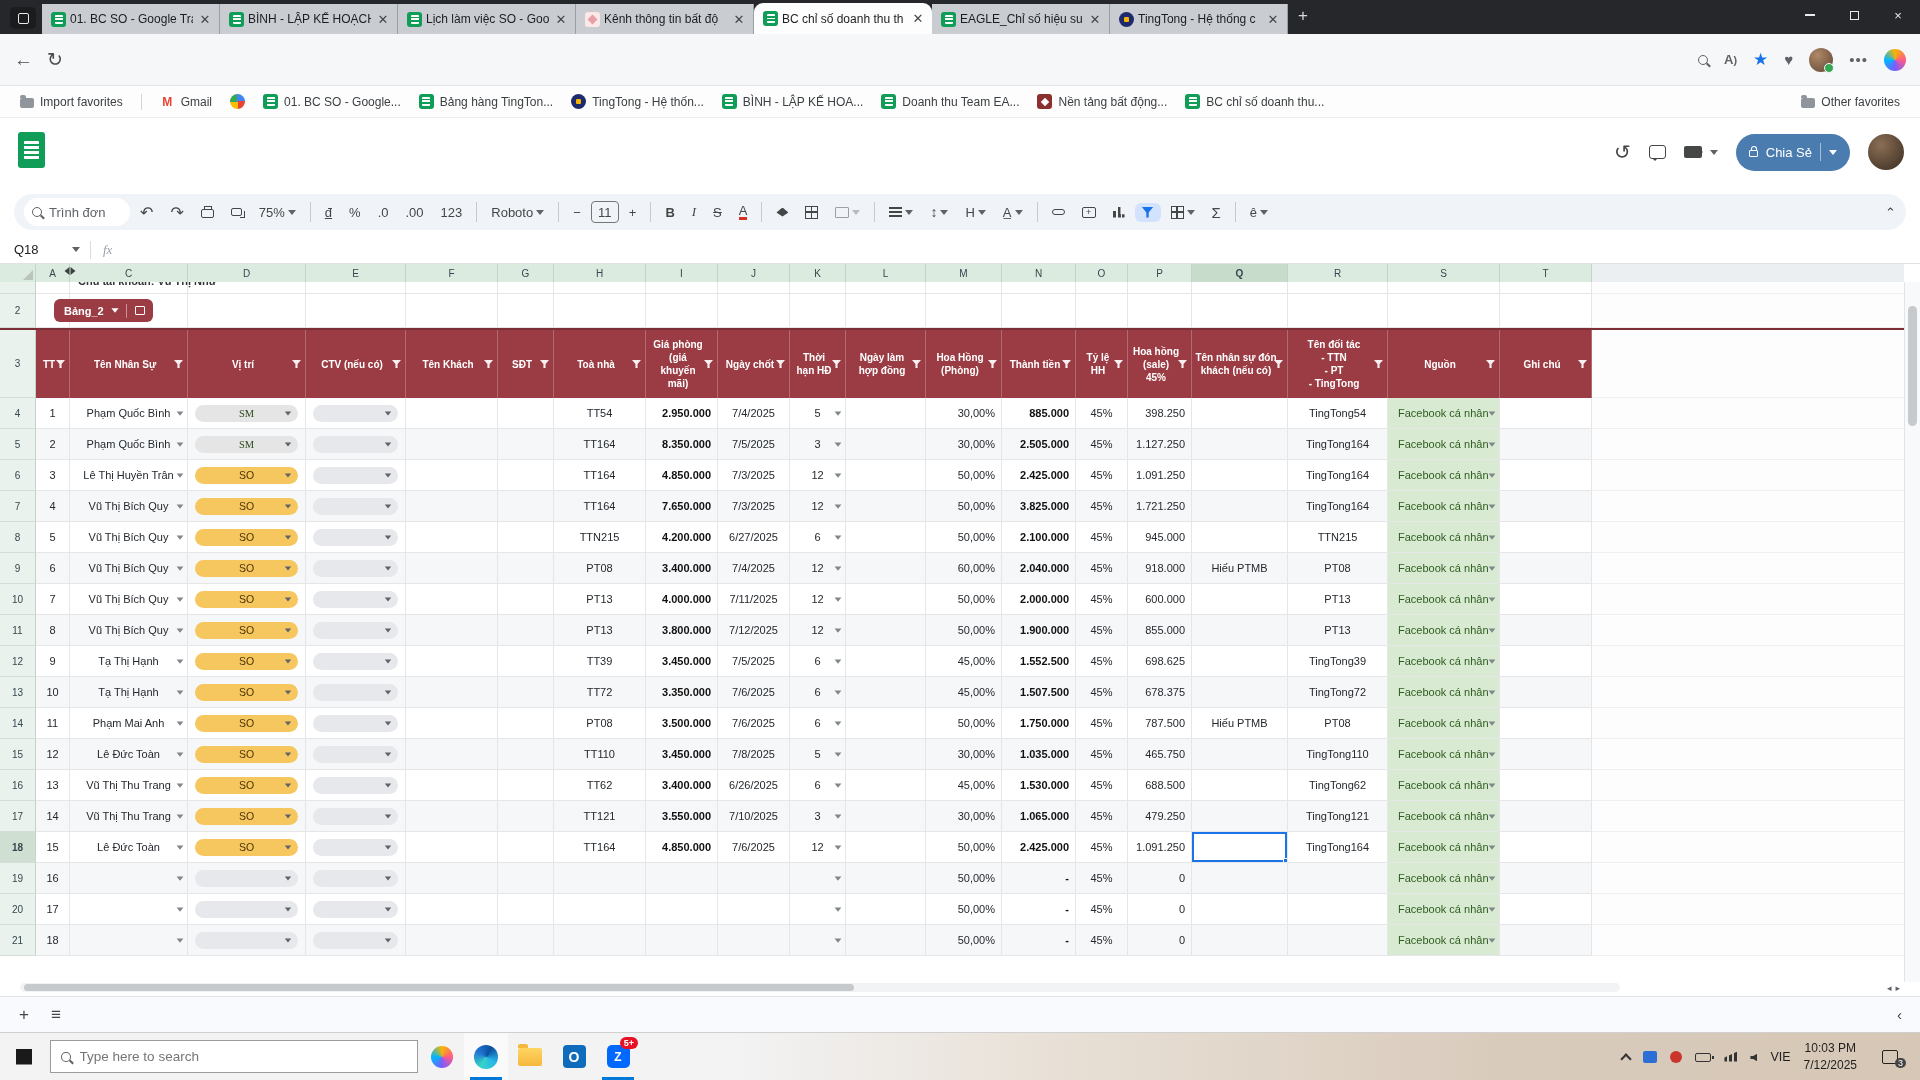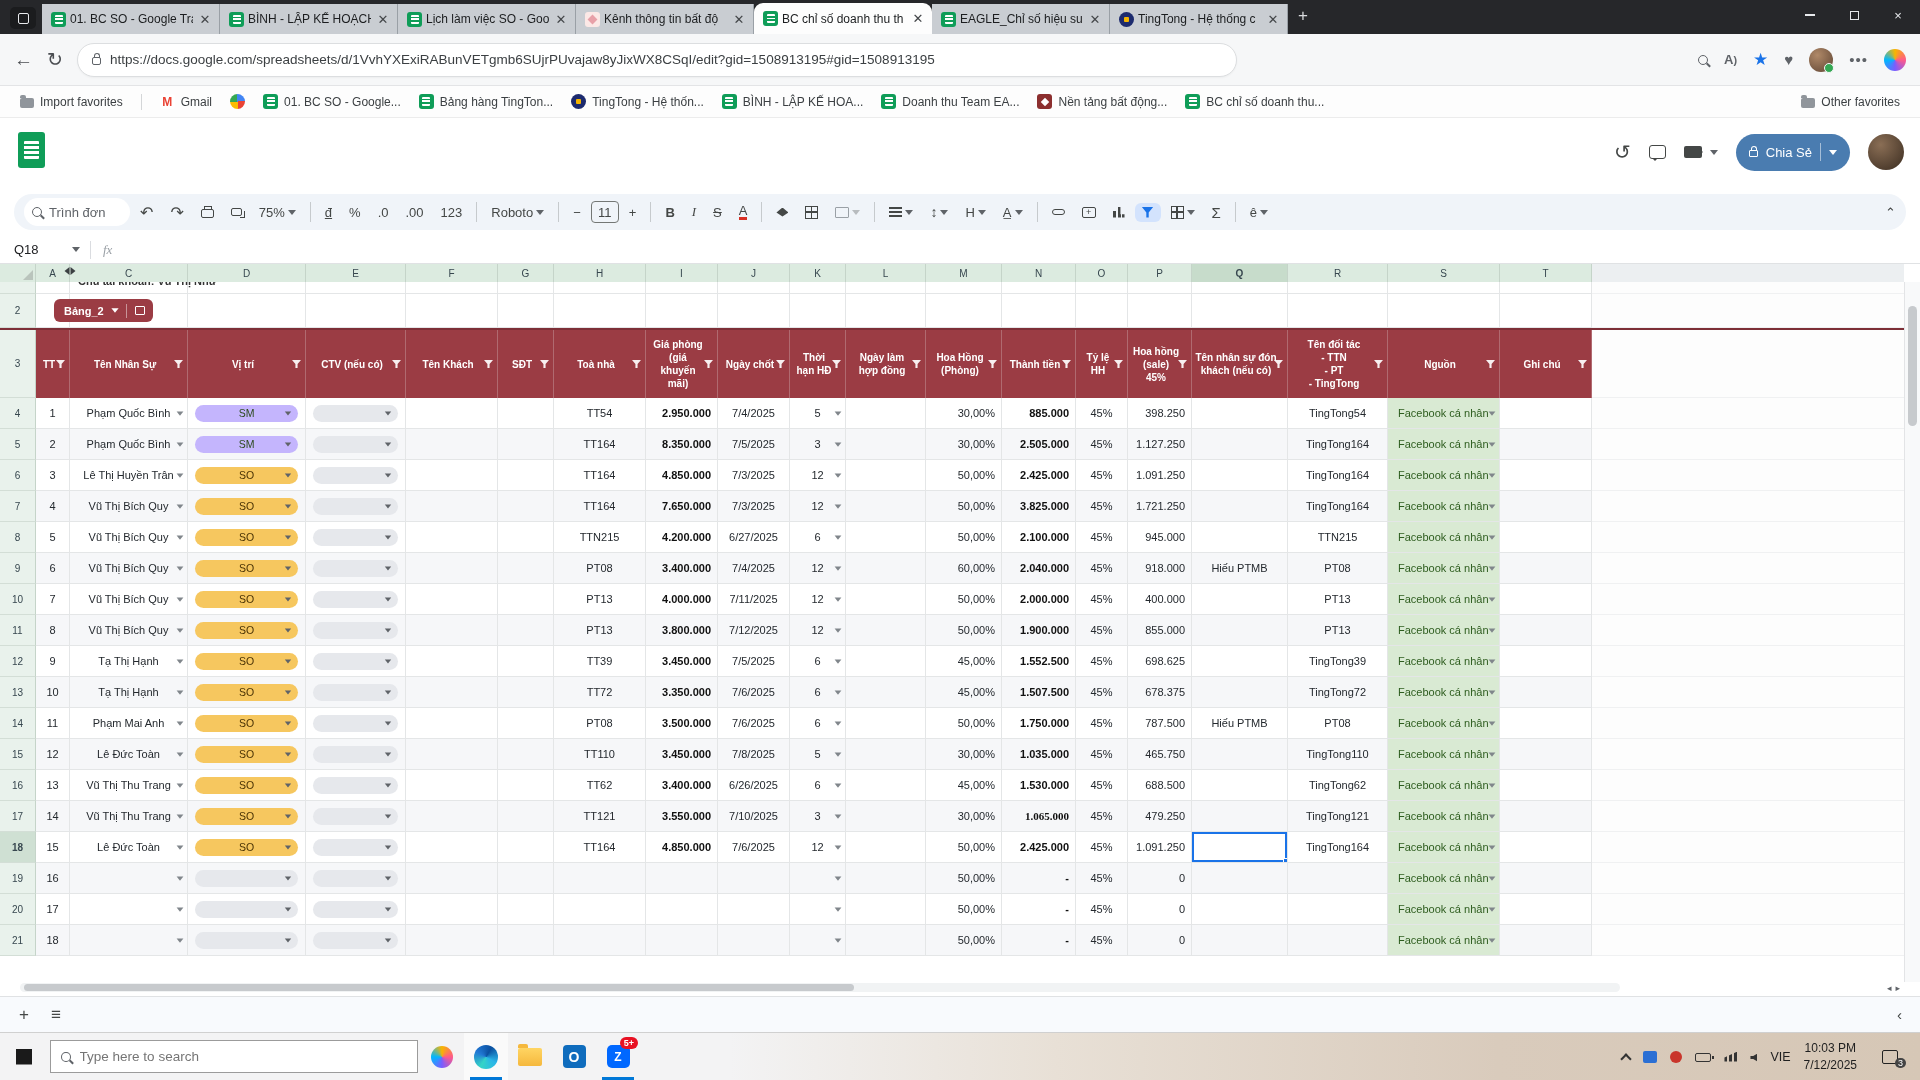--- a/index.html
+++ b/index.html
@@ -142,21 +142,21 @@
   .cell { border-right:1px solid #e4e6e7; border-bottom:1px solid #e4e6e7; position:relative; display:flex; align-items:center; font-size:11px; color:#24292e; overflow:hidden; flex:none; }
   .rfill { flex:1; background:#fdfdfd; border-bottom:1px solid #f0f1f2; }
   .band .cell { background:#f6f7f9; }
   .c-center { justify-content:center; text-align:center; }
   .c-right { justify-content:flex-end; padding-right:6px; }
   .c-bold .val { font-weight:bold; color:#111; }
   .cell-dd { position:absolute; right:3px; top:50%; margin-top:-2px; border-top-color:#80868b; transform:scale(.85); }
   .nguon { background:#d9ead3 !important; color:#2e5d1f; padding-left:10px; }
   .pill { height:17px; border-radius:9px; flex:1; margin:0 7px; display:flex; align-items:center; justify-content:center; position:relative; font-size:10.5px; color:#3b3b3b; }
   .pill .dd { position:absolute; right:6px; top:6px; transform:scale(.8); border-top-color:#5f6368; }
-  .pill-green { background:#c4b5fd; color:#2c4a1d; }
+  .pill-green { background:#e5e5e5; color:#2c4a1d;font-family:Liberation Serif, serif; }
   .pill-yellow { background:#f6c75f; color:#4a3305; }
   .pill-gray { background:#e6e8ec; }
 
   .noterow { height:12px; overflow:hidden; }
   .noterow .note { position:absolute; left:78px; top:-7px; font-size:11px; font-weight:bold; color:#333; white-space:nowrap; }
   .r2 { height:34px; }
   .badge-chip { position:absolute; left:54px; top:5px; height:23px; background:#9B3C44; border-radius:6px; display:flex; align-items:center; color:#fff; font-size:11px; font-weight:bold; padding:0 0 0 10px; z-index:3; }
   .badge-chip .dd { border-top-color:#fff; margin:0 7px 0 7px; transform:scale(.9); }
   .chip-sep { width:1px; height:14px; background:rgba(255,255,255,.45); }
   .chip-grid { width:26px; display:flex; align-items:center; justify-content:center; align-self:stretch; }
@@ -269,24 +269,20 @@
       <div class="winbtn">
           <span class="max"></span>
         </div>
       <div class="winbtn">×</div>
     </div>
   </div>
 
   <div id="urlbar">
     <span class="nav-ic">←</span>
     <span class="nav-ic">↻</span>
-    <div class="url-pill">
-      <span class="lock"></span>
-      <span class="url-text">https://docs.google.com/spreadsheets/d/1VvhYXExiRABunVETgmb6SUjrPUvajaw8yJixWX8CSqI/edit?gid=1508913195#gid=1508913195</span>
-    </div>
     <div id="url-right">
       <span class="mag"></span>
       <span class="read-aloud">A<small>)</small></span>
       <span class="star">★</span>
       <span class="essentials">♥</span>
       <span class="mini-avatar"></span>
       <span class="dots">•••</span>
       <span class="copilot"></span>
     </div>
   </div>
@@ -963,21 +959,21 @@
           <div class="cell c-right" style="width: 76px;">
             <span class="val">50,00%</span>
           </div>
           <div class="cell c-right c-bold" style="width: 74px;">
             <span class="val">2.000.000</span>
           </div>
           <div class="cell c-center" style="width: 52px;">
             <span class="val">45%</span>
           </div>
           <div class="cell c-right" style="width: 64px;">
-            <span class="val">400.000</span>
+            <span class="val">600.000</span>
           </div>
           <div class="cell c-center" style="width: 96px;"></div>
           <div class="cell c-center" style="width: 100px;">
             <span class="val">PT13</span>
           </div>
           <div class="cell nguon" style="width: 112px;">
             <span class="val">Facebook cá nhân</span>
             <span class="dd cell-dd"></span>
           </div>
           <div class="cell " style="width: 92px;"></div>
@@ -1350,21 +1346,21 @@
             <span class="val">7/10/2025</span>
           </div>
           <div class="cell c-center" style="width: 56px;">
             <span class="val">3</span>
             <span class="dd cell-dd"></span>
           </div>
           <div class="cell " style="width: 80px;"></div>
           <div class="cell c-right" style="width: 76px;">
             <span class="val">30,00%</span>
           </div>
-          <div class="cell c-right c-bold" style="width: 74px; font-family: Liberation Serif, serif;">
+          <div class="cell c-right c-bold" style="width: 74px;">
             <span class="val">1.065.000</span>
           </div>
           <div class="cell c-center" style="width: 52px;">
             <span class="val">45%</span>
           </div>
           <div class="cell c-right" style="width: 64px;">
             <span class="val">479.250</span>
           </div>
           <div class="cell c-center" style="width: 96px;"></div>
           <div class="cell c-center" style="width: 100px;">

